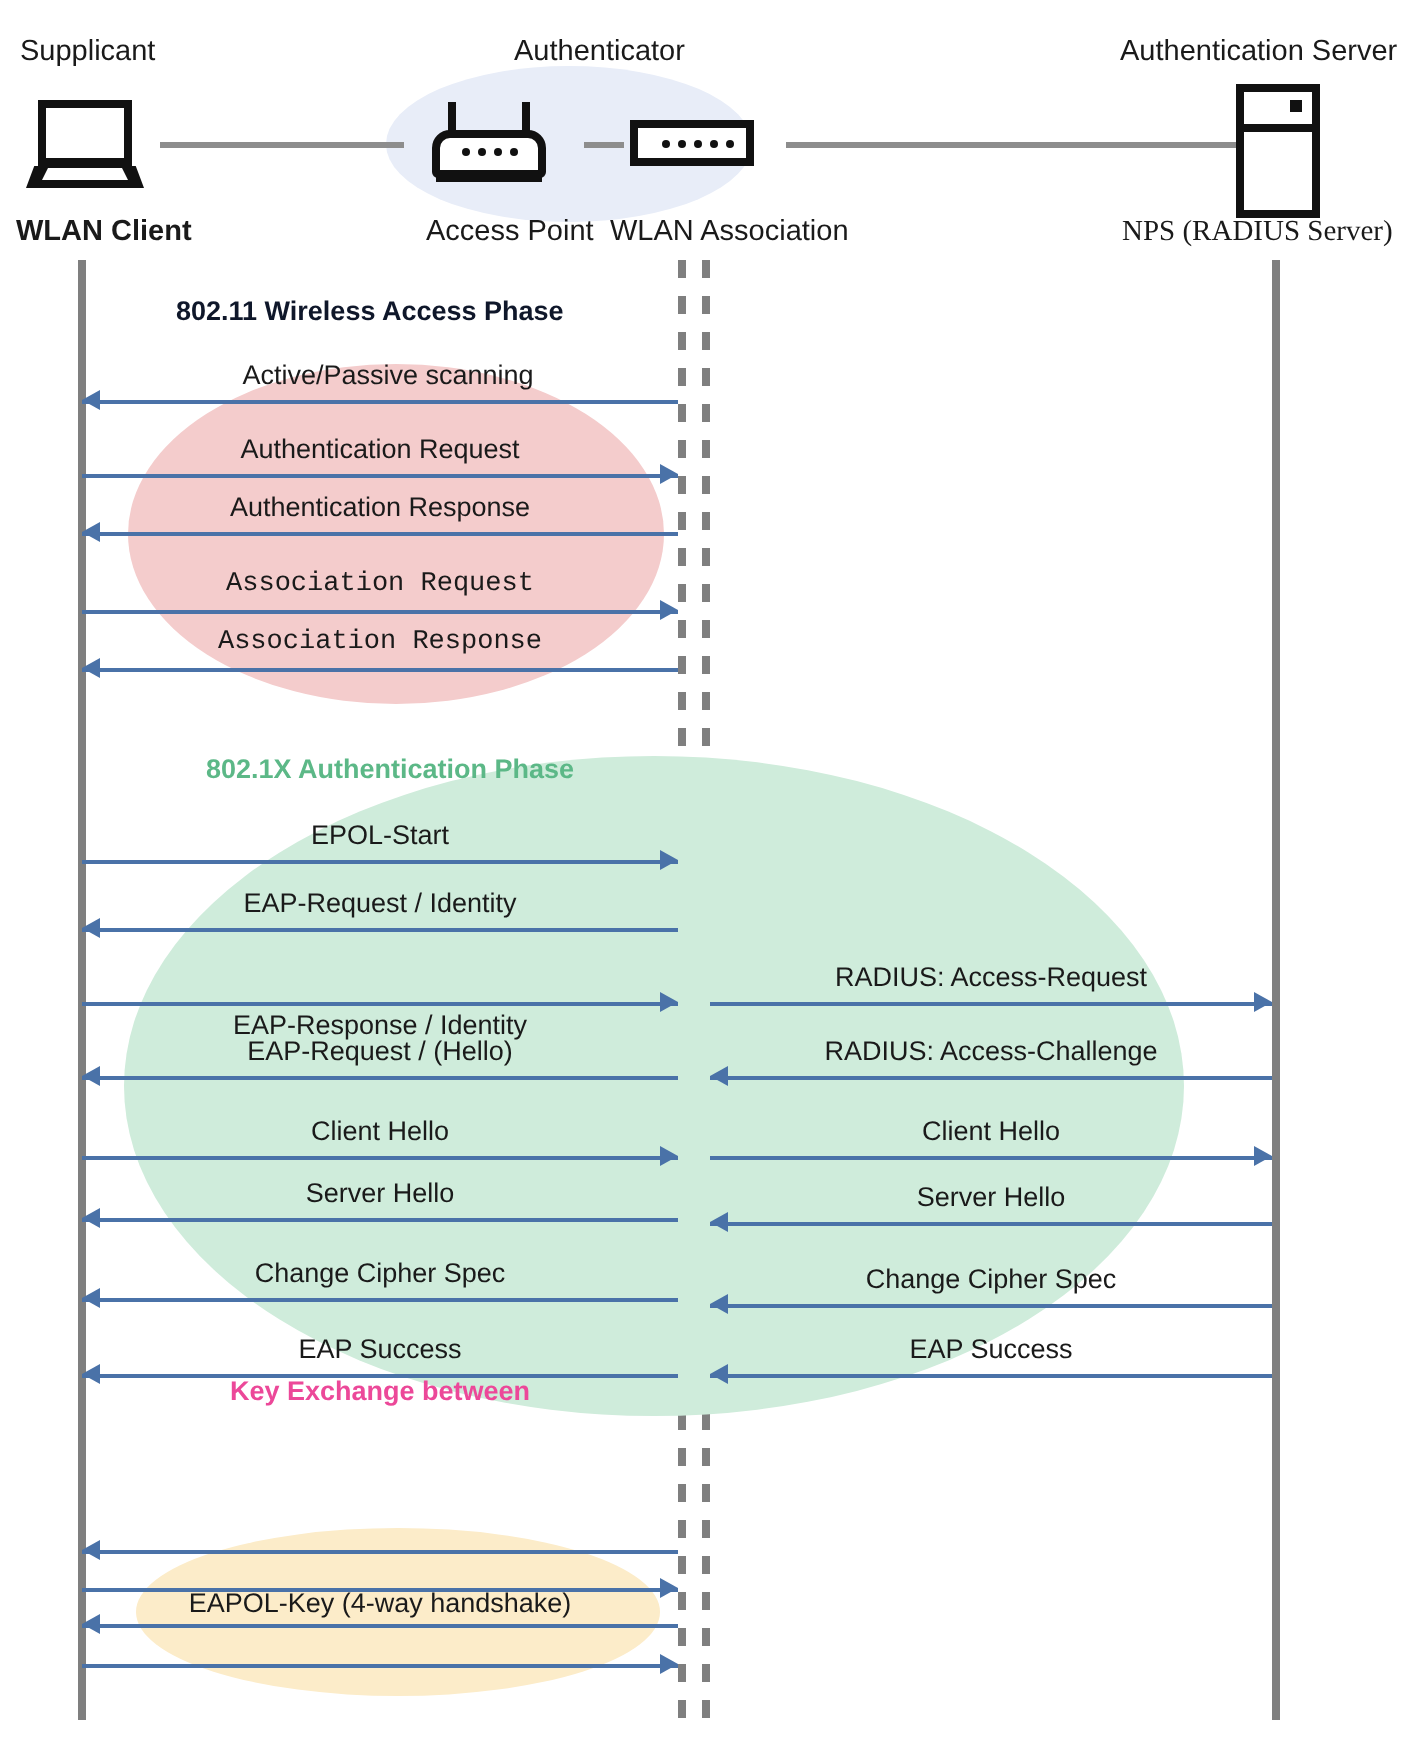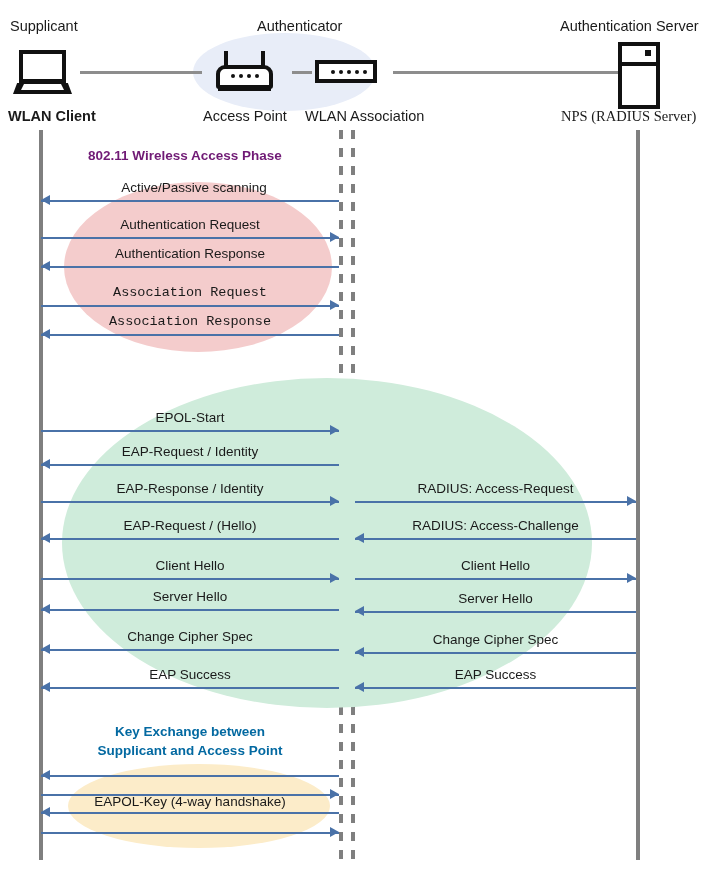--- a/index.html
+++ b/index.html
@@ -234,39 +234,39 @@
     <div class="dot" style="left:48px; top:10px;"></div>
   </div>
 
   <div class="icon" style="left:618px; top:42px; width:42px; height:67px;">
     <div class="srv-body"></div>
     <div class="srv-div"></div>
     <div class="srv-led"></div>
   </div>
 
   <div class="actor-caption" style="left:8px;   top:108px;font-weight:bold;">WLAN Client</div>
-  <div class="actor-caption" style="left:203px; top:108px;">Access Point</div>
+  <div class="actor-caption" style="left:213px; top:108px;">Access Point</div>
   <div class="actor-caption" style="left:305px; top:108px;">WLAN Association</div>
   <div class="actor-caption" style="left:561px; top:108px;font-family:Liberation Serif, serif;">NPS (RADIUS Server)</div>
 
   <div class="lifeline-solid" style="left:39px;  top:130px; height:730px;"></div>
   <div class="lifeline-dash" style="left:339px; top:130px; height:730px;"></div>
   <div class="lifeline-dash" style="left:351px; top:130px; height:730px;"></div>
   <div class="lifeline-solid" style="left:636px; top:130px; height:730px;"></div>
 
   <div class="blob blob-green" style="left:62px;  top:378px; width:530px; height:330px;"></div>
   <div class="blob blob-red" style="left:64px;  top:182px; width:268px; height:170px;"></div>
   <div class="blob blob-orange" style="left:68px;  top:764px; width:262px; height:84px;"></div>
 
-  <div class="phase-title" style="left:88px; top:146px; color:#701a75;">802.11 Wireless Access Phase</div>
-
-
-  <div class="phase-title" style="left:90px; top:722px; width:200px; color:#0369a1;">
+  <div class="phase-title" style="left:88px; top:146px; color:#0f172a;">802.11 Wireless Access Phase</div>
+
+  <div class="phase-title" style="left:103px; top:375px; color:#5cb887;">802.1X Authentication Phase</div>
+
+  <div class="phase-title" style="left:90px; top:686px; width:200px; color:#ec4899;">
     <div>Key Exchange between</div>
-    <div>Supplicant and Access Point</div>
   </div>
 
   <div class="msg" style="left:41px; top:200px; width:298px;">
     <div class="msg-line" style="width:298px;"></div>
     <div class="arrowhead left" style="left:0px;"></div>
     <div class="msg-label" style="left:4px; width:298px;">Active/Passive scanning</div>
   </div>
 
   <div class="msg" style="left:41px; top:237px; width:298px;">
     <div class="msg-line" style="width:298px;"></div>
@@ -300,21 +300,21 @@
 
   <div class="msg" style="left:41px; top:464px; width:298px;">
     <div class="msg-line" style="width:298px;"></div>
     <div class="arrowhead left" style="left:0px;"></div>
     <div class="msg-label" style="left:0px; width:298px;">EAP-Request / Identity</div>
   </div>
 
   <div class="msg" style="left:41px; top:501px; width:298px;">
     <div class="msg-line" style="width:298px;"></div>
     <div class="arrowhead right" style="left:289px;"></div>
-    <div class="msg-label" style="left:0px; width:298px;">EAP-Response / Identity</div>
+    <div class="msg-label" style="left:0px; width:298px;margin-top:24px;">EAP-Response / Identity</div>
   </div>
 
   <div class="msg" style="left:355px; top:501px; width:281px;">
     <div class="msg-line" style="width:281px;"></div>
     <div class="arrowhead right" style="left:272px;"></div>
     <div class="msg-label" style="left:0px; width:281px;">RADIUS: Access-Request</div>
   </div>
 
   <div class="msg" style="left:41px; top:538px; width:298px;">
     <div class="msg-line" style="width:298px;"></div>

